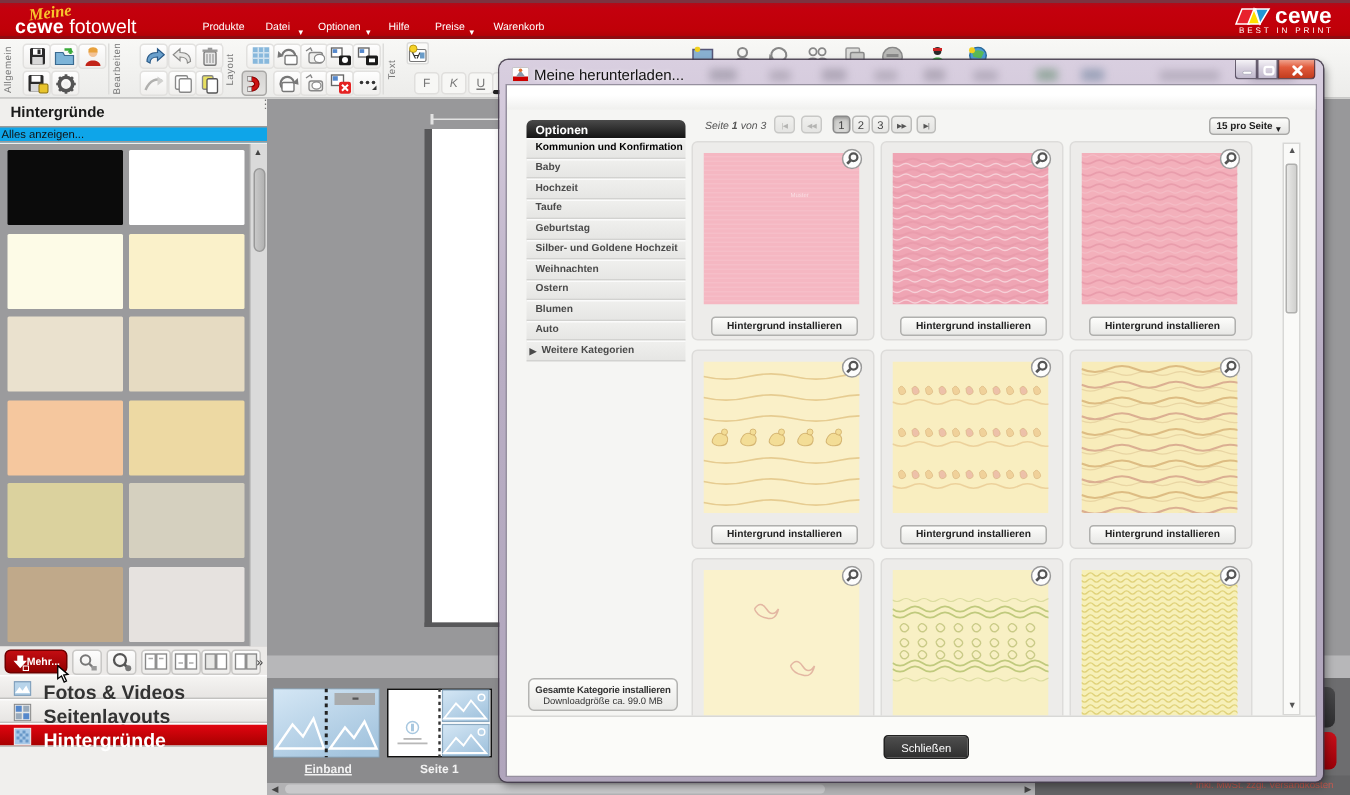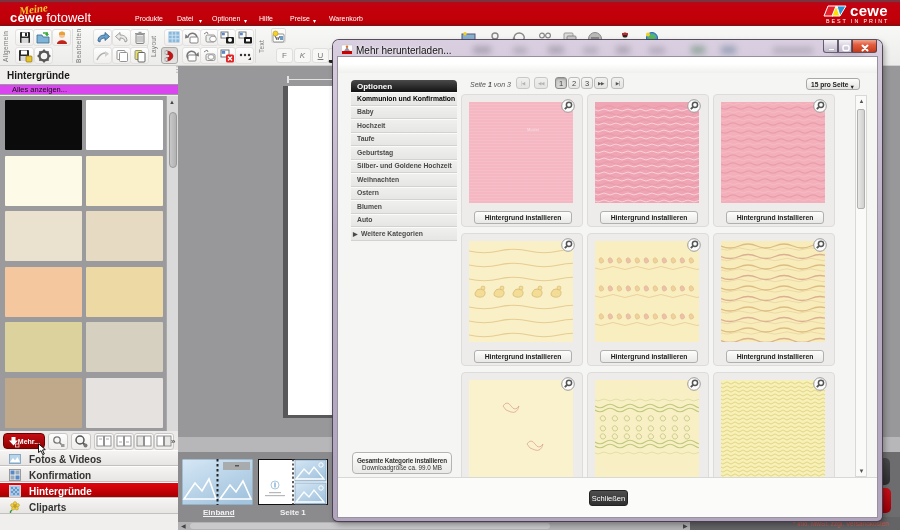--- a/index.html
+++ b/index.html
@@ -30,37 +30,37 @@
 .trow1 { top:3px; } .trow2 { top:21px; }
 .fkbtn { width:17px; height:15px; border:1px solid #e0dfdd; border-radius:3px; background:#f7f7f5; color:#777; font-size:8px; text-align:center; line-height:14px; top:22px; }
 #fontbox { left:286px; top:2px; width:154px; height:17px; background:#fff; border:1px solid #ccccca; color:#9a9a9a; font-size:8px; line-height:16px; padding-left:6px; }
 #fontbox .arr { position:absolute; right:4px; top:5px; font-size:6px; color:#333; }
 #fonticon { left:271px; top:2px; width:15px; height:15px; border:1px solid #dddddc; border-radius:2px; background:#fbfbf9; }
 
 
 #lpanel { left:0; top:66px; width:178px; height:464px; background:#f0efed; }
 #lp-title { left:7px; top:4px; font-size:10px; font-weight:bold; color:#1a1a1a; }
 #lp-dots { left:173px; top:2px; width:3px; height:14px; color:#777; font-size:8px; line-height:3px; }
-#lp-select { left:0px; top:18px; width:215px; height:11px; background:#d946ef; border-top:1px solid #9a9a9a; border-bottom:1px solid #9a9a9a; font-size:7.5px; color:#111; padding-left:12px; line-height:10px; }
+#lp-select { left:0px; top:18px; width:215px; height:11px; background:#0ea5e9; border-top:1px solid #9a9a9a; border-bottom:1px solid #9a9a9a; font-size:7.5px; color:#111; padding-left:1px; line-height:10px; }
 #lp-select .arr { position:absolute; right:4px; top:2px; font-size:6px; color:#111; }
 #swatches { left:0; top:30px; width:178px; height:335px; background:#9b9b9d; }
 .sw { width:77px; height:50px; border-radius:1px; }
 #sw-sb { left:166px; top:0px; width:12px; height:335px; background:#dadada; border-left:1px solid #a8a8a8; }
 #sw-sb .up { position:absolute; left:2px; top:3px; font-size:6px; color:#444; }
 #sw-sb .th { position:absolute; left:1.5px; top:16px; width:8px; height:56px; background:linear-gradient(90deg,#c8c8c8,#b2b2b2); border:1px solid #999; border-radius:4px; }
 
 
 #btnrow { left:0; top:365px; width:178px; height:19px; background:#eceae8; }
 #mehrbtn { left:3px; top:2px; width:42px; height:16px; background:linear-gradient(#c30d12,#910000); border:1px solid #6e0000; border-radius:4px; color:#fff; font-size:7px; font-weight:bold; text-align:right; line-height:15px; padding-right:4px; }
 .srowbtn { top:2px; width:20px; height:17px; border:1px solid #c9c8c6; border-radius:3px; background:linear-gradient(#fdfdfd,#eeedeb); }
 #chev { left:171px; top:6px; font-size:8px; color:#333; }
 
 
 .acc { left:0; width:178px; height:16px; background:linear-gradient(#f5f4f2,#e7e5e3); border-top:1px solid #fdfdfd; border-bottom:1px solid #c2c1bf; }
-.acc .t { position:absolute; left:29px; top:3px; font-size:10px; font-weight:bold; color:#333; }
+.acc .t { position:absolute; left:29px; top:3px; font-size:13px; font-weight:bold; color:#333; }
 .acc.red { background:linear-gradient(#e20510,#a70000); }
 .acc.red .t { color:#fff; }
 .aicon { position:absolute; left:9px; top:2px; width:12px; height:12px; }
 
 
 #workspace { left:178px; top:66px; width:722px; height:371px; background:#98989a; }
 #page-shadowl { left:283px; top:86px; width:5px; height:332px; background:#58585a; }
 #page { left:288px; top:86px; width:412px; height:329px; background:#fff; }
 #page-shadowb { left:283px; top:415px; width:417px; height:3px; background:#58585a; }
 #guide { left:288px; top:79px; width:412px; height:1px; background:#e2e2e2; }
@@ -109,21 +109,21 @@
 #cards { left:5px; top:54px; width:518px; height:383px; overflow:hidden; }
 .card { position:absolute; width:122px; height:133px; background:#edecea; border:1px solid #dddcda; border-radius:4px; }
 .cimg { position:absolute; left:7px; top:7px; width:104px; height:101px; }
 .mag { position:absolute; left:99px; top:4px; width:14px; height:14px; }
 .instbtn { position:absolute; left:12px; top:116px; width:98px; height:13px; background:linear-gradient(#fdfdfb,#e8e8e6); border:1px solid #b0b0ae; border-radius:3px; color:#222; font-size:6.8px; font-weight:bold; text-align:center; line-height:12px; }
 #vline { left:5px; top:437px; width:539px; height:1px; background:#d8d8d6; }
 #dsb { left:522px; top:55px; width:12px; height:382px; background:#fafaf8; border:1px solid #d8d8d6; }
 #dsb .up { position:absolute; left:2.5px; top:2px; font-size:6px; color:#555; }
 #dsb .dn { position:absolute; left:2.5px; bottom:2px; font-size:6px; color:#555; }
 #dsb .th { position:absolute; left:1px; top:13px; width:8px; height:100px; background:linear-gradient(90deg,#e8e8e6,#d0d0ce); border:1px solid #b0b0ae; border-radius:2px; }
-#schliessen { left:256px; top:450px; width:39px; height:16px; background:linear-gradient(#4e4e4e,#2f2f2f); border:1px solid #222; border-radius:3px; color:#fff; font-size:7.5px; text-align:center; line-height:15px; }
+#schliessen { left:256px; top:450px; width:57px; height:16px; background:linear-gradient(#4e4e4e,#2f2f2f); border:1px solid #222; border-radius:3px; color:#fff; font-size:7.5px; text-align:center; line-height:15px; }
 #dlg-topstrip { left:5px; top:17px; width:539px; height:16px; background:linear-gradient(#ffffff 40%,#f0f0ee); }
 #dlg-botstrip { left:5px; top:438px; width:539px; height:39px; background:#fbfbf9; }
 </style>
 </head>
 <body>
 
 <div class="abs" id="redbar">
   <div class="abs topline"></div>
   <div class="abs" id="meine">Meine</div>
   <div class="abs" id="cewelogo1"><b>cewe</b> fotowelt</div>
@@ -444,51 +444,37 @@
     <span class="t">Fotos &amp; Videos</span>
   </div>
   <div class="abs acc" style="top:400px;">
     <svg class="aicon" viewBox="0 0 12 12">
         <rect x="0.5" y="0.5" width="11" height="11" fill="#e8e8e8" stroke="#888" stroke-width="0.8"></rect>
         <rect x="1.5" y="1.5" width="4" height="4" fill="#5588cc"></rect>
         <rect x="6.5" y="1.5" width="4" height="4" fill="#99aabb"></rect>
         <rect x="1.5" y="6.5" width="4" height="4" fill="#99aabb"></rect>
         <rect x="6.5" y="6.5" width="4" height="4" fill="#5588cc"></rect>
       </svg>
-    <span class="t">Konfirmation</span>
+    <span class="t">Seitenlayouts</span>
   </div>
   <div class="abs acc red" style="top:416px;">
     <svg class="aicon" viewBox="0 0 12 12">
         <rect x="0.5" y="0.5" width="11" height="11" fill="#a8c8e8" stroke="#eee" stroke-width="0.8"></rect>
         <g fill="#6898c8">
           <rect x="2" y="2" width="2" height="2"></rect>
           <rect x="6" y="2" width="2" height="2"></rect>
           <rect x="4" y="4" width="2" height="2"></rect>
           <rect x="8" y="4" width="2" height="2"></rect>
           <rect x="2" y="6" width="2" height="2"></rect>
           <rect x="6" y="6" width="2" height="2"></rect>
           <rect x="4" y="8" width="2" height="2"></rect>
           <rect x="8" y="8" width="2" height="2"></rect>
         </g>
       </svg>
     <span class="t">Hintergründe</span>
-  </div>
-  <div class="abs acc" style="top:432px;">
-    <svg class="aicon" viewBox="0 0 12 12">
-        <circle cx="6" cy="5" r="2" fill="#c8a020"></circle>
-        <g fill="#f0d040" stroke="#b09020" stroke-width="0.5">
-          <circle cx="6" cy="2.2" r="1.6"></circle>
-          <circle cx="8.8" cy="4.2" r="1.6"></circle>
-          <circle cx="7.8" cy="7.4" r="1.6"></circle>
-          <circle cx="4.2" cy="7.4" r="1.6"></circle>
-          <circle cx="3.2" cy="4.2" r="1.6"></circle>
-        </g>
-        <path d="M3 9 C1 11 1 11 2 12" stroke="#3a9a3a" stroke-width="1.4" fill="none"></path>
-      </svg>
-    <span class="t">Cliparts</span>
   </div>
 </div>
 
 <div class="abs" id="workspace"></div>
 <div class="abs" id="page-shadowl"></div>
 <div class="abs" id="page"></div>
 <div class="abs" id="page-shadowb"></div>
 <div class="abs" id="guide"></div>
 <div class="abs" id="guidetick"></div>
 
@@ -557,21 +543,21 @@
     <span style="position:absolute; left:320px; top:3px; width:40px; height:7px; background:#9c95a5;"></span>
     <span style="position:absolute; left:380px; top:3px; width:30px; height:7px; background:#938ca0;"></span>
   </div>
   <div class="abs" id="dlg-topstrip"></div>
   <svg class="abs" id="dlg-icon" viewBox="0 0 12 11">
       <rect x="0.5" y="1" width="11" height="9" rx="1" fill="#fff" stroke="#bbb" stroke-width="0.5"></rect>
       <rect x="1" y="7" width="10" height="3" fill="#cc0000"></rect>
       <path d="M3 7 L6 3 L9 7 Z" fill="#8899aa"></path>
       <circle cx="6" cy="2.8" r="1.2" fill="#e07030"></circle>
     </svg>
-  <div class="abs" id="dlg-title">Mehr herunterladen...</div>
+  <div class="abs" id="dlg-title">Meine herunterladen...</div>
   <div class="abs capbtn" id="cap-min"><svg width="15" height="12">
         <rect x="4.5" y="6.5" width="6" height="2" rx="1" fill="#fff" stroke="#99a" stroke-width="0.4"></rect>
       </svg></div>
   <div class="abs capbtn" id="cap-max"><svg width="14" height="12">
         <rect x="4" y="3.5" width="6" height="5" rx="1.5" fill="none" stroke="#fff" stroke-width="1.5"></rect>
       </svg></div>
   <div class="abs capbtn" id="cap-close"><svg width="25" height="12">
         <path d="M9.5 3.5 L14.5 8.5 M14.5 3.5 L9.5 8.5" stroke="#fff" stroke-width="2" stroke-linecap="round"></path>
       </svg></div>
 

